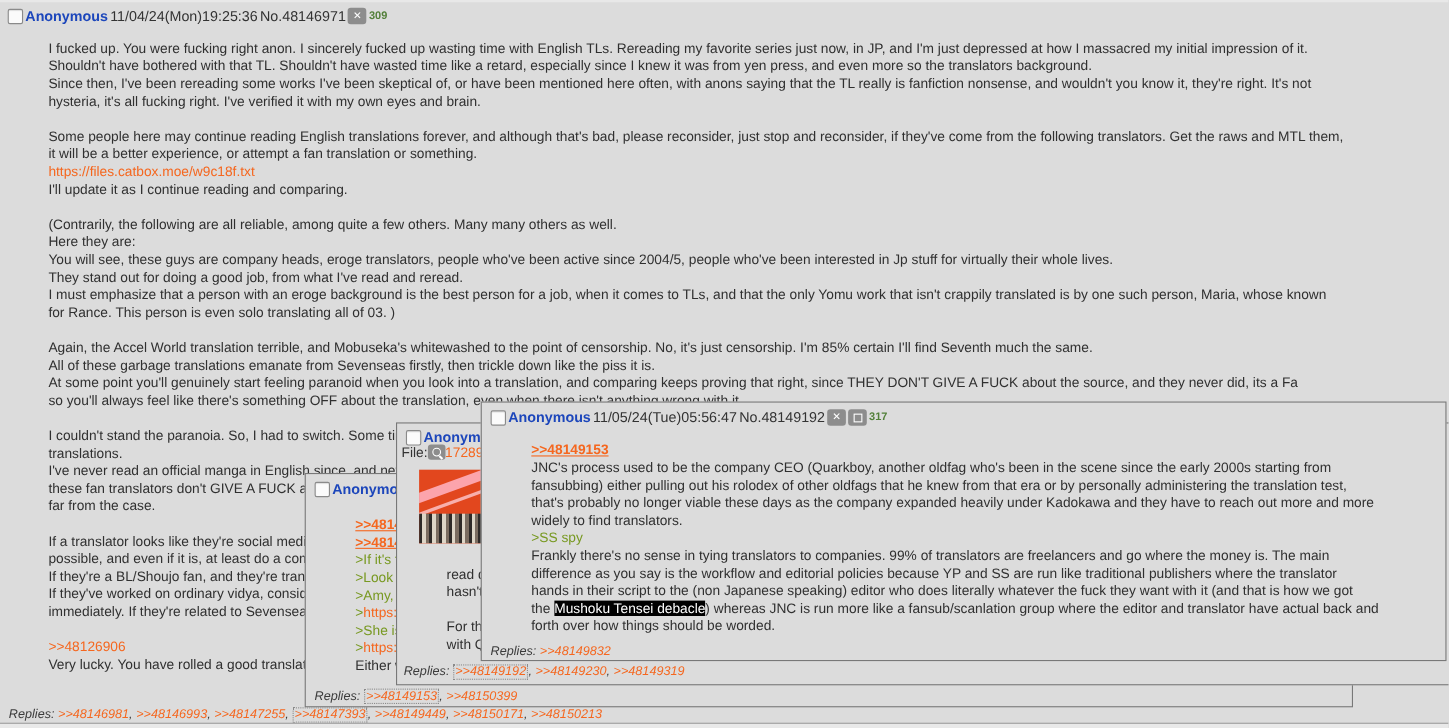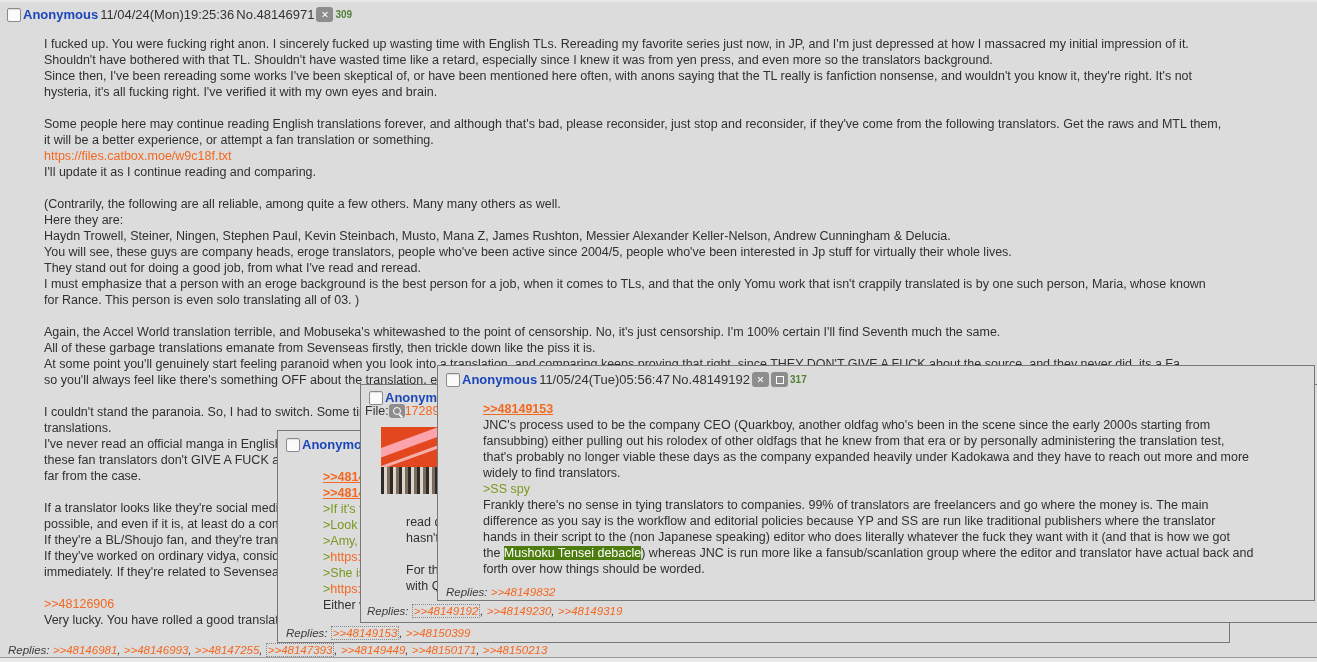--- a/index.html
+++ b/index.html
@@ -13,21 +13,21 @@
   .pmeta{color:#333;}
   .cnt{font-weight:bold;color:#53803a;font-size:10px;}
   .gbtn{width:17px;height:15px;background:#8d8d8d;border-radius:3px;color:#fff;font-size:9.5px;
         font-weight:bold;display:flex;align-items:center;justify-content:center;line-height:1;cursor:pointer;}
   .sqicon{width:6px;height:6px;border:1.5px solid #fff;display:block;}
   .bq{position:absolute;font-size:12.5px;line-height:16px;}
   .l{height:16px;white-space:pre;}
   .ql,.lk{color:#f5671f;cursor:pointer;}
   .qlb{color:#f5671f;text-decoration:underline;font-weight:bold;cursor:pointer;}
   .gt{color:#789922;}
-  .hl{background:#4d7c0f;color:#fff;margin-top:35px;}
+  .hl{background:#000000;color:#fff;margin-top:35px;}
   .replies{position:absolute;font-size:11.5px;font-style:italic;color:#3c3c3c;white-space:pre;}
   .rlabel{color:#3c3c3c;}
   .rlink{color:#f5671f;cursor:pointer;}
   .boxed{border:1px dotted #8a8a8a;padding:0 1px;}
   .popup{position:absolute;background:#dcdcdc;border:1px solid #787878;box-sizing:border-box;}
   #popup1{left:277px;top:430px;width:953px;height:213px;z-index:10;}
   #popup2{left:360px;top:384px;width:980px;height:239px;z-index:20;}
   #popup3{left:437px;top:365px;width:878px;height:236px;z-index:30;}
   #popup1 .bq{left:45px;top:38px;}   #popup1 .replies{left:8px;top:196px;}
   #popup2 .bq{left:45px;top:129px;}  #popup2 .replies{left:6px;top:220px;}
@@ -68,27 +68,26 @@
       <div class="l"><span>Since then, I've been rereading some works I've been skeptical of, or have been mentioned here often, with anons saying that the TL really is fanfiction nonsense, and wouldn't you know it, they're right. It's not</span></div>
       <div class="l"><span>hysteria, it's all fucking right. I've verified it with my own eyes and brain.</span></div>
       <div class="l"></div>
       <div class="l"><span>Some people here may continue reading English translations forever, and although that's bad, please reconsider, just stop and reconsider, if they've come from the following translators. Get the raws and MTL them,</span></div>
       <div class="l"><span>it will be a better experience, or attempt a fan translation or something.</span></div>
       <div class="l"><span class="lk">https://files.catbox.moe/w9c18f.txt</span></div>
       <div class="l"><span>I'll update it as I continue reading and comparing.</span></div>
       <div class="l"></div>
       <div class="l"><span>(Contrarily, the following are all reliable, among quite a few others. Many many others as well.</span></div>
       <div class="l"><span>Here they are:</span></div>
-      <div class="l"><span>Haydn Trowell, Steiner, Ningen, Stephen Paul, Kevin Steinbach, Musto, Mana Z, James Rushton, Messier Alexander Keller-Nelson, Andrew Cunningham &amp; Delucia.</span></div>
       <div class="l"><span>You will see, these guys are company heads, eroge translators, people who've been active since 2004/5, people who've been interested in Jp stuff for virtually their whole lives.</span></div>
       <div class="l"><span>They stand out for doing a good job, from what I've read and reread.</span></div>
       <div class="l"><span>I must emphasize that a person with an eroge background is the best person for a job, when it comes to TLs, and that the only Yomu work that isn't crappily translated is by one such person, Maria, whose known</span></div>
       <div class="l"><span>for Rance. This person is even solo translating all of 03. )</span></div>
       <div class="l"></div>
-      <div class="l"><span>Again, the Accel World translation terrible, and Mobuseka's whitewashed to the point of censorship. No, it's just censorship. I'm 100% certain I'll find Seventh much the same.</span></div>
+      <div class="l"><span>Again, the Accel World translation terrible, and Mobuseka's whitewashed to the point of censorship. No, it's just censorship. I'm 85% certain I'll find Seventh much the same.</span></div>
       <div class="l"><span>All of these garbage translations emanate from Sevenseas firstly, then trickle down like the piss it is.</span></div>
       <div class="l"><span>At some point you'll genuinely start feeling paranoid when you look into a translation, and comparing keeps proving that right, since THEY DON'T GIVE A FUCK about the source, and they never did, its a Fa</span></div>
       <div class="l"><span>so you'll always feel like there's something OFF about the translation, even when there isn't anything wrong with it.</span></div>
       <div class="l"></div>
       <div class="l"><span>I couldn't stand the paranoia. So, I had to switch. Some time ago I started reading the raws, while comparing them to the official</span></div>
       <div class="l"><span>translations.</span></div>
       <div class="l"><span>I've never read an official manga in English since, and never will again. People will tell you that</span></div>
       <div class="l"><span>these fan translators don't GIVE A FUCK and butcher everything they touch, but that's</span></div>
       <div class="l"><span>far from the case.</span></div>
       <div class="l"></div>

